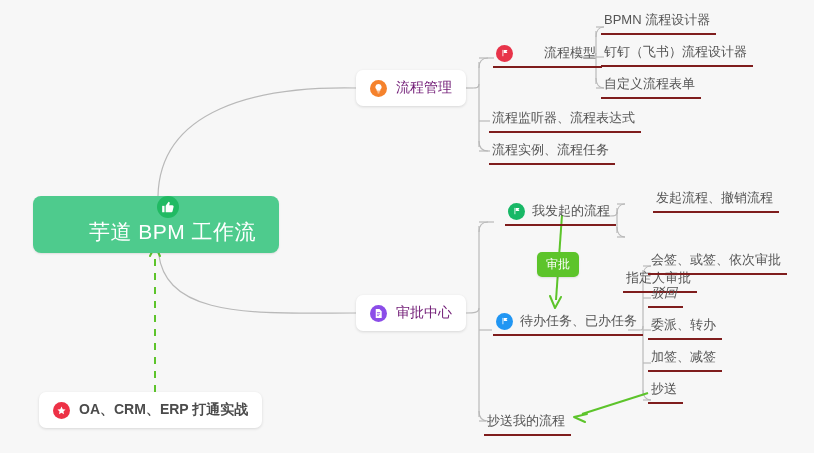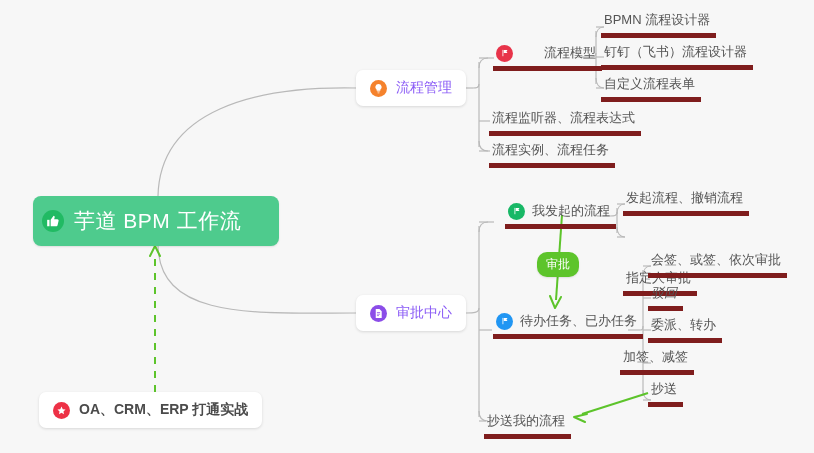--- a/index.html
+++ b/index.html
@@ -28,29 +28,30 @@
     height: 453px;
     pointer-events: none;
   }
 
   
   .root-node {
     position: absolute;
     left: 33px;
     top: 196px;
     width: 246px;
-    height: 50px;
+    height: 57px;
     background: #4ECB8D;
     border-radius: 8px;
     box-sizing: border-box;
     display: flex;
     align-items: center;
-    padding-left: 9px;
+    padding-left: 23px;
     box-shadow: 0 1px 2px rgba(0,0,0,0.10);
     z-index: 6;
+    flex-direction: column;
   }
   .root-label {
     color: #ffffff;
     font-size: 21px;
     letter-spacing: 0.5px;
     margin-left: 10px;
     white-space: nowrap;
   }
 
   
@@ -84,21 +85,21 @@
     box-shadow: 0 1px 3px rgba(0,0,0,0.13);
     display: flex;
     align-items: center;
     padding: 0 14px;
     height: 36px;
     box-sizing: border-box;
     z-index: 5;
   }
   .card-node .txt {
     font-size: 14px;
-    color: #8b5cf6;
+    color: #701a75;
     margin-left: 9px;
     white-space: nowrap;
   }
   #node-process-mgmt { left: 356px; top: 70px; }
   #node-approval     { left: 356px; top: 295px; }
 
   
   #node-integration {
     left: 39px;
     top: 392px;
@@ -109,56 +110,56 @@
 
   
   .uline-node {
     position: absolute;
     display: flex;
     align-items: center;
     font-size: 13px;
     color: #555555;
     white-space: nowrap;
     padding: 1px 6px 4px 3px;
-    border-bottom: 5px solid #7f1d1d;
+    border-bottom: 2px solid #7f1d1d;
     background: transparent;
     z-index: 4;
   }
   .uline-node .txt { margin-left: 7px; }
   .uline-node.noic .txt { margin-left: 0; }
 
   
   #n-process-model   { left: 493px; top: 43px; gap: 24px; }
   #n-bpmn           { left: 601px; top: 10px; }
   #n-dingtalk       { left: 601px; top: 42px; }
   #n-customform     { left: 601px; top: 74px; }
   #n-listener       { left: 489px; top: 108px; text-align: right; }
   #n-instance       { left: 489px; top: 140px; }
 
   
   #n-my-started     { left: 505px; top: 201px; }
-  #n-start-cancel   { left: 623px; top: 188px; justify-content: flex-end; }
+  #n-start-cancel   { left: 653px; top: 188px; justify-content: flex-end; }
   #n-assignee       { left: 623px; top: 220px; margin-top: 48px; }
   #n-todo-done      { left: 493px; top: 311px; }
   #n-countersign    { left: 648px; top: 250px; }
   #n-reject         { left: 648px; top: 283px; font-style: italic; }
   #n-delegate       { left: 648px; top: 315px; }
-  #n-addsign        { left: 620px; top: 347px; }
+  #n-addsign        { left: 648px; top: 347px; }
   #n-cc             { left: 648px; top: 379px; }
   #n-cc-mine        { left: 484px; top: 411px; }
 
   
   .badge-green {
     position: absolute;
     left: 537px;
     top: 252px;
     background: #5DC42B;
     color: #ffffff;
     font-size: 12px;
-    border-radius: 10px;
+    border-radius: 5px;
     padding: 4px 9px;
     z-index: 8;
     box-shadow: 0 1px 2px rgba(0,0,0,0.10);
   }
 </style>
 </head>
 <body>
 
 <div id="canvas">
 

